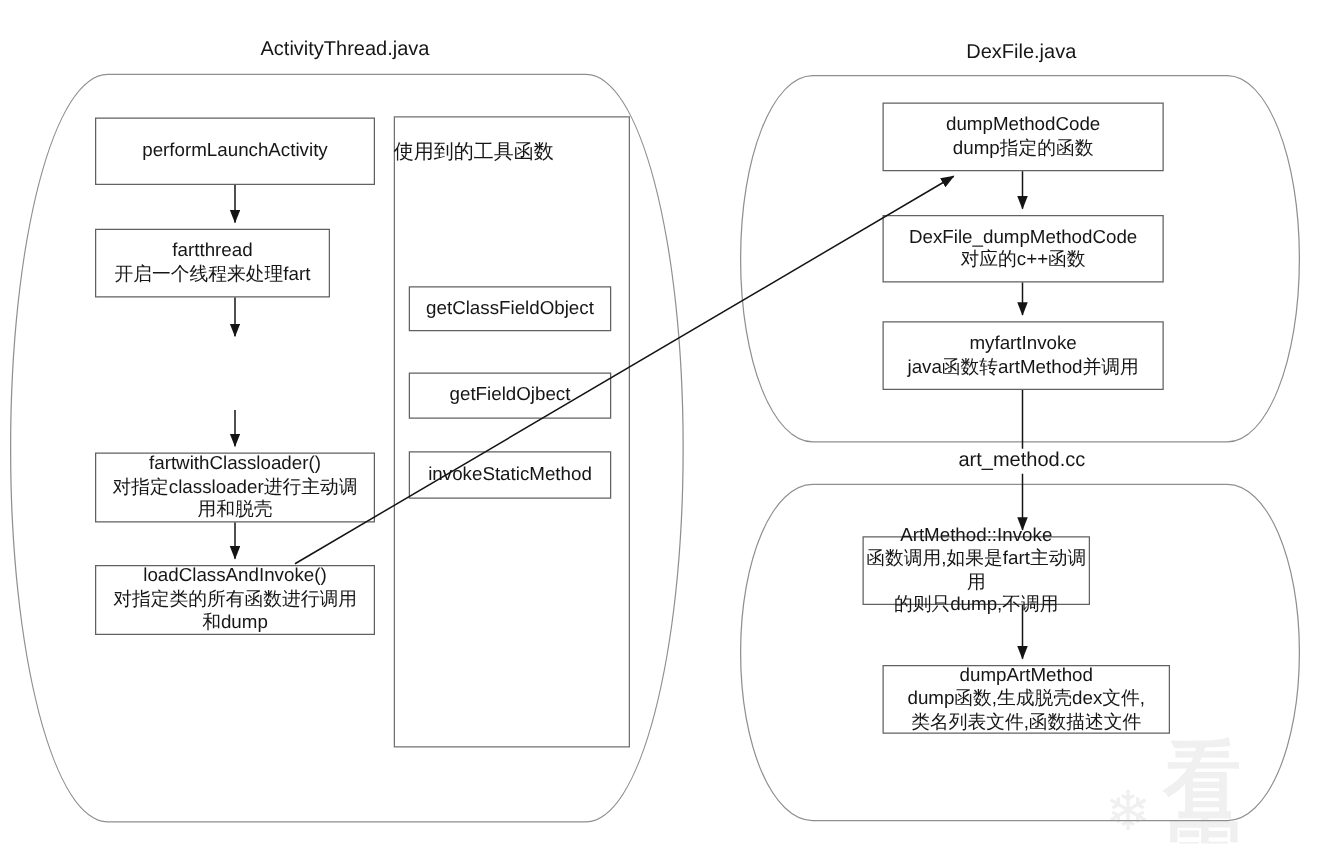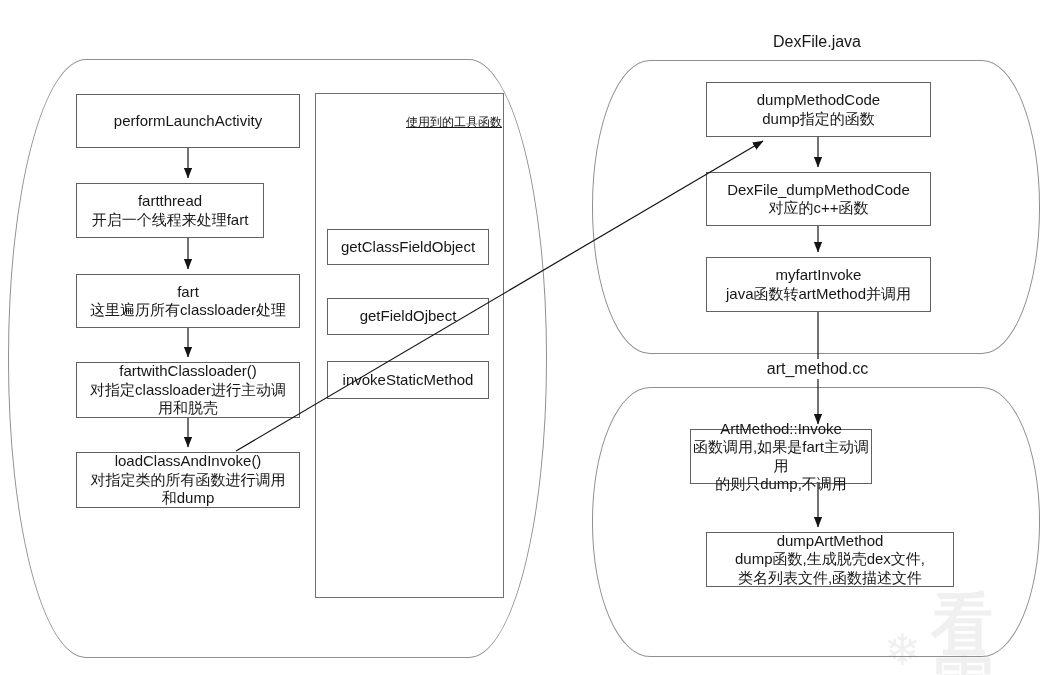--- a/index.html
+++ b/index.html
@@ -15,21 +15,21 @@
     position:absolute;border:1px solid #616161;background:#ffffff;
     display:flex;align-items:center;justify-content:center;text-align:center;
     font-size:15px;line-height:18.5px;white-space:pre-line;
     z-index:1;box-sizing:border-box;padding:17px 2px;
   }
   .section-title{
     position:absolute;font-size:16px;text-align:center;z-index:3;
     background:#ffffff;line-height:20px;
   }
   .tools-title{
-    position:absolute;font-size:12px;text-align:right;z-index:1;line-height:20px;text-decoration:underline;
+    position:absolute;font-size:16px;text-align:left;z-index:1;line-height:20px;
   }
   #wires{position:absolute;left:0;top:0;z-index:2;pointer-events:none;}
   .watermark{
     position:absolute;left:884px;top:594px;display:flex;align-items:center;
     color:#f0f0f0;z-index:0;user-select:none;
   }
   .watermark .wm-icon{font-size:44px;line-height:56px;}
   .watermark .wm-text{font-size:62px;line-height:56px;font-weight:bold;letter-spacing:6px;margin-left:10px;}
 </style>
 </head>
@@ -39,28 +39,27 @@
 
   <div class="watermark">
     <span class="wm-icon">❄</span>
     <span class="wm-text">看雪</span>
   </div>
 
   <div class="container" style="left:8px;top:59px;width:537px;height:597px;border-radius:78px / 298px;"></div>
   <div class="container" style="left:592px;top:60px;width:446px;height:292px;border-radius:58px / 146px;"></div>
   <div class="container" style="left:592px;top:387px;width:446px;height:268px;border-radius:58px / 134px;"></div>
 
+  <div class="section-title" style="left:176px;top:30px;width:200px;">ActivityThread.java</div>
   <div class="section-title" style="left:717px;top:32px;width:200px;">DexFile.java</div>
   <div class="section-title" style="left:750px;top:359px;width:135px;">art_method.cc</div>
 
   <div class="node" style="left:76px;top:94px;width:224px;height:54px;">performLaunchActivity</div>
   <div class="node" style="left:76px;top:183px;width:188px;height:55px;">fartthread
 开启一个线程来处理fart</div>
-  <div class="node" style="left:76px;top:274px;width:224px;height:54px;">fart
-这里遍历所有classloader处理</div>
   <div class="node" style="left:76px;top:362px;width:224px;height:56px;">fartwithClassloader()
 对指定classloader进行主动调
 用和脱壳</div>
   <div class="node" style="left:76px;top:452px;width:224px;height:56px;">loadClassAndInvoke()
 对指定类的所有函数进行调用
 和dump</div>
 
   <div class="container" style="left:315px;top:93px;width:187px;height:503px;border-radius:0;border-color:#707070;"></div>
   <div class="tools-title" style="left:315px;top:112px;width:187px;">使用到的工具函数</div>
   <div class="node" style="left:327px;top:229px;width:162px;height:20px;">getClassFieldObject</div>
@@ -70,21 +69,21 @@
   <div class="node" style="left:706px;top:82px;width:225px;height:55px;">dumpMethodCode
 dump指定的函数</div>
   <div class="node" style="left:706px;top:257px;width:225px;height:55px;">myfartInvoke
 java函数转artMethod并调用</div>
   <div class="node" style="left:706px;top:172px;width:225px;height:54px;">DexFile_dumpMethodCode
 对应的c++函数</div>
 
   <div class="node" style="left:690px;top:429px;width:182px;height:55px;">ArtMethod::Invoke
 函数调用,如果是fart主动调用
 的则只dump,不调用</div>
-  <div class="node" style="left:706px;top:532px;width:248px;height:55px;">dumpArtMethod
+  <div class="node" style="left:706px;top:532px;width:230px;height:55px;">dumpArtMethod
 dump函数,生成脱壳dex文件,
 类名列表文件,函数描述文件</div>
 
   <svg id="wires" width="1054" height="675" viewBox="0 0 1054 675">
     <defs>
       <marker id="ah" markerWidth="10" markerHeight="8" refX="8.5" refY="3.5" orient="auto">
         <path d="M0,0 L9,3.5 L0,7 Z" fill="#141414"></path>
       </marker>
     </defs>
     <g stroke="#141414" stroke-width="1.2" fill="none">

